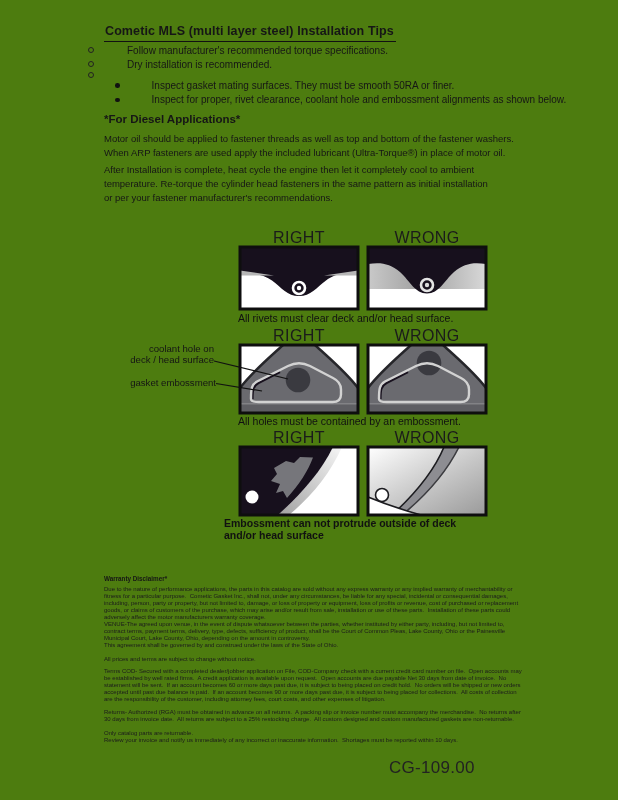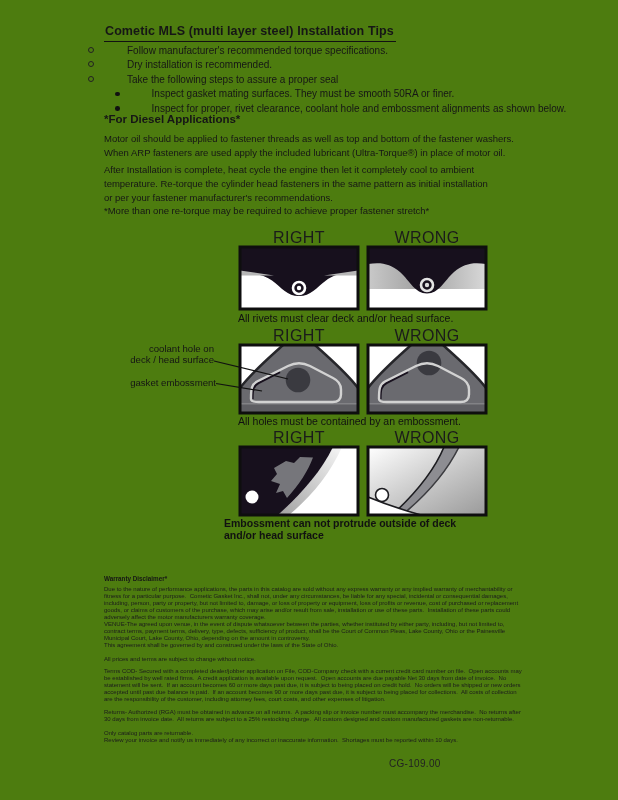--- a/index.html
+++ b/index.html
@@ -44,59 +44,57 @@
   .coolant{left:108px;top:343px;width:106px;}
   .gasket{left:108px;top:377px;width:108px;}
   .leader{left:114px;top:342px;z-index:5;pointer-events:none;}
 
   
   .w-head{left:104px;top:575px;font-size:6.3px;font-weight:bold;}
   .w{font-size:6px;line-height:6.9px;color:#1c1c1c;}
   .wp1{left:104px;top:586px;} .wp2{left:104px;top:621px;} .wp3{left:104px;top:656px;}
   .wp4{left:104px;top:668px;} .wp5{left:104px;top:709px;} .wp6{left:104px;top:730px;}
 
-  .footer-code{left:389px;top:758px;font-size:10px;letter-spacing:.3px;color:#222;}
+  .footer-code{left:389px;top:758px;font-size:17px;letter-spacing:.3px;color:#222;}
 </style>
 </head>
 <body>
 
 <div class="page">
 
   <div class="abs title">Cometic MLS (multi layer steel) Installation Tips</div>
 
   <div class="abs bullets">
     <div class="b-row">
         <span class="mk-o"></span>
         <span>Follow manufacturer's recommended torque specifications.</span>
       </div>
     <div class="b-row">
         <span class="mk-o"></span>
         <span>Dry installation is recommended.</span>
       </div>
     <div class="b-row">
         <span class="mk-o"></span>
-        <span>Take the following steps to assure a proper seal</span>
       </div>
     <div class="b-row sub">
         <span class="mk-f"></span>
         <span>Inspect gasket mating surfaces.  They must be smooth 50RA or finer.</span>
       </div>
     <div class="b-row sub">
         <span class="mk-f"></span>
         <span>Inspect for proper, rivet clearance, coolant hole and embossment alignments as shown below.</span>
       </div>
   </div>
 
   <div class="abs diesel-h">*For Diesel Applications*</div>
   <div class="abs para pre p2">After Installation is complete, heat cycle the engine then let it completely cool to ambient
 temperature. Re-torque the cylinder head fasteners in the same pattern as initial installation
 or per your fastener manufacturer's recommendations.</div>
   <div class="abs para pre p1">Motor oil should be applied to fastener threads as well as top and bottom of the fastener washers.
 When ARP fasteners are used apply the included lubricant (Ultra-Torque®) in place of motor oil.</div>
-  <div class="abs note">*More than one re-torque may be required to achieve proper fastener stretch*</div>
 
   <div class="abs fig-labels lab1">
     <span>RIGHT</span>
     <span>WRONG</span>
   </div>
   <div class="abs fig-boxes box1">
     <svg width="122" height="66" viewBox="0 0 122 66">
       <rect x="2" y="2" width="118" height="62" fill="#ffffff"></rect>
       <path d="M2,2 H120 V30 C106,27.5 97,29 88,35.5 C78,43 73,51 61,51 C49,51 44,43 34,35.5 C25,29 16,27.5 2,30 Z" fill="#17101d"></path>
       <polygon points="2,25.5 36,30.5 2,30.5" fill="#b6b6b6"></polygon>

